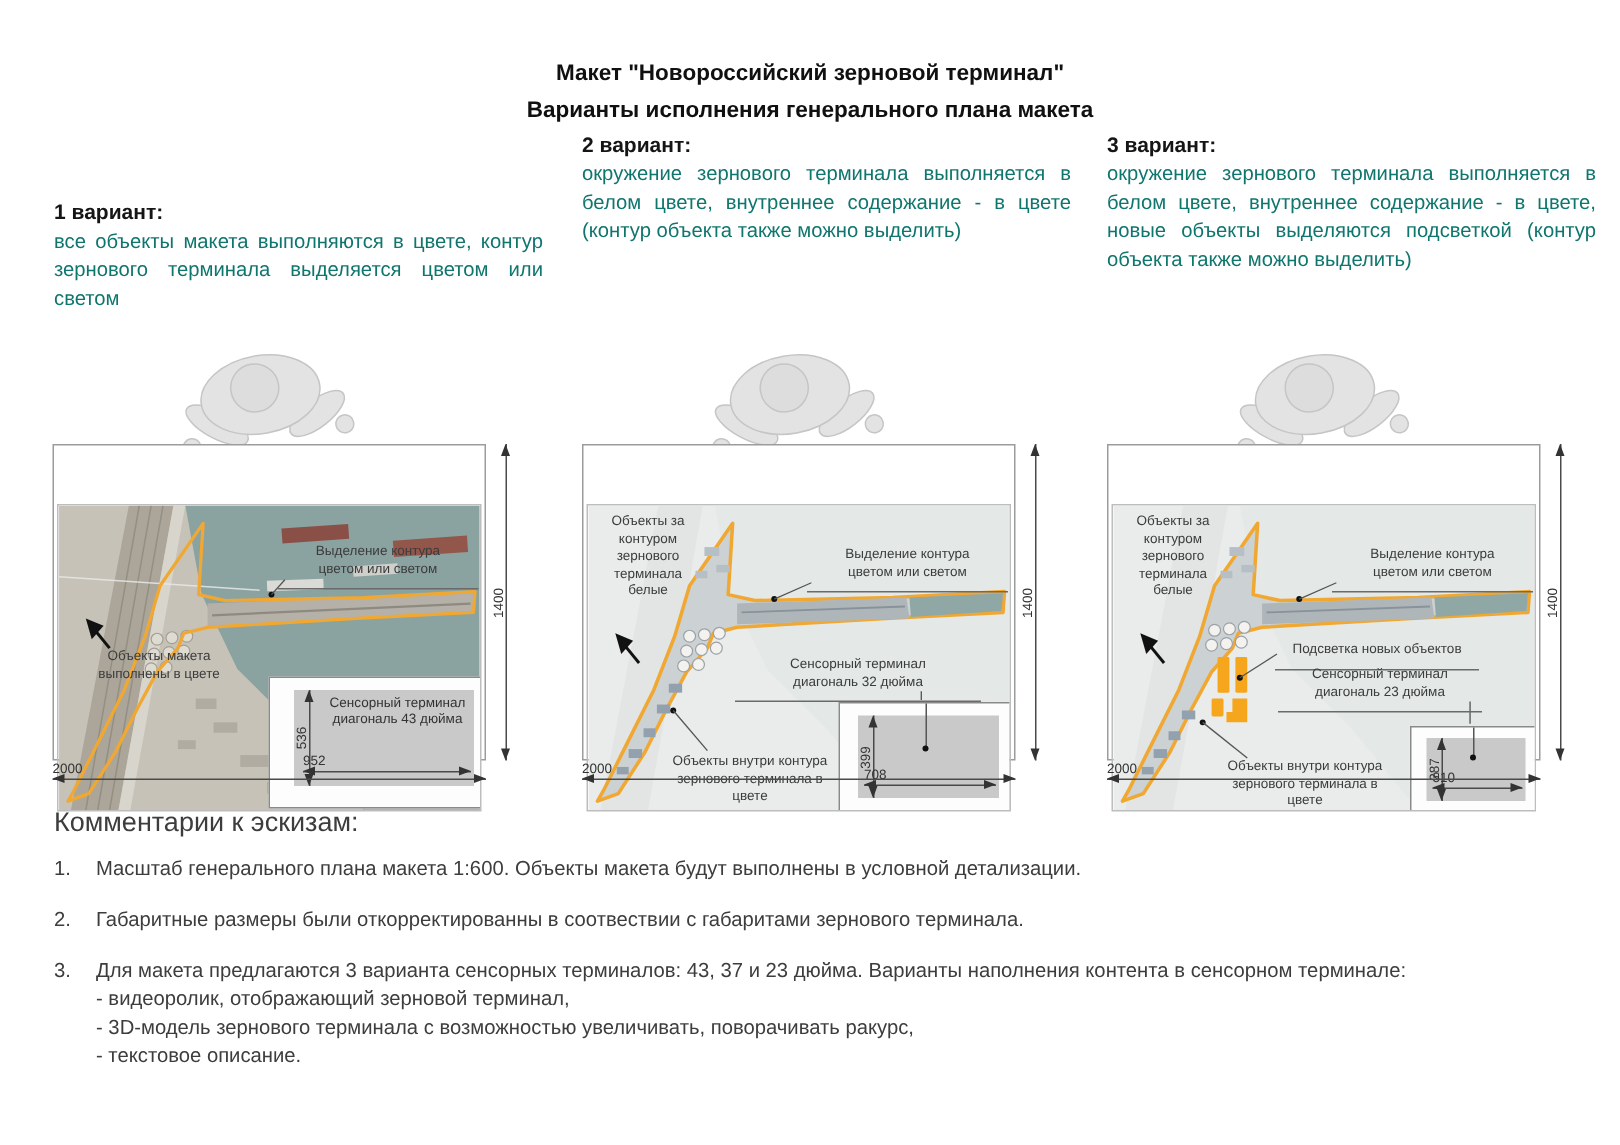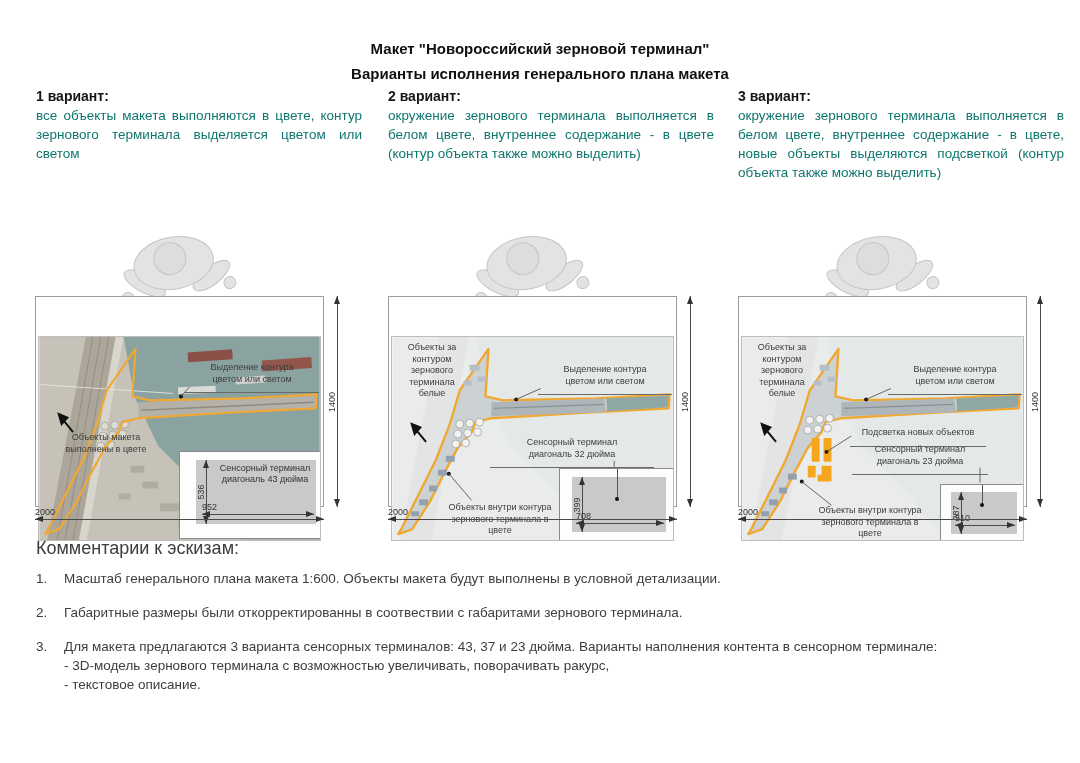--- a/index.html
+++ b/index.html
@@ -56,21 +56,21 @@
 </head>
 <body>
 
 <div class="page">
 
   <div class="title">
     <div>Макет "Новороссийский зерновой терминал"</div>
     <div>Варианты исполнения генерального плана макета</div>
   </div>
 
-  <div class="vcol" style="left:36px;">
+  <div class="vcol" style="left:36px;margin-top:45px;">
     <div class="vhead">1 вариант:</div>
     <div class="vdesc">все объекты макета выполняются в цвете, контур зернового терминала выделяется цветом или светом</div>
   </div>
   <div class="vcol" style="left:388px;">
     <div class="vhead">2 вариант:</div>
     <div class="vdesc">окружение зернового терминала выполняется в белом цвете, внутреннее содержание - в цвете (контур объекта также можно выделить)</div>
   </div>
   <div class="vcol" style="left:738px;">
     <div class="vhead">3 вариант:</div>
     <div class="vdesc">окружение зернового терминала выполняется в белом цвете, внутреннее содержание - в цвете, новые объекты выделяются подсветкой (контур объекта также можно выделить)</div>
@@ -359,19 +359,20 @@
       <span class="body">Масштаб генерального плана макета 1:600. Объекты макета будут выполнены в условной детализации.</span>
     </div>
     <div class="citem">
       <span class="num">2.</span>
       <span class="body">Габаритные размеры были откорректированны в соотвествии с габаритами зернового терминала.</span>
     </div>
     <div class="citem">
       <span class="num">3.</span>
       <span class="body">
         <span>Для макета предлагаются 3 варианта сенсорных терминалов: 43, 37 и 23 дюйма. Варианты наполнения контента в сенсорном терминале:</span>
+        <div class="sub">- видеоролик, отображающий зерновой терминал,</div>
         <div class="sub">- 3D-модель зернового терминала с возможностью увеличивать, поворачивать ракурс,</div>
         <div class="sub">- текстовое описание.</div>
       </span>
     </div>
   </div>
 
 </div>
 
 </body></html>

